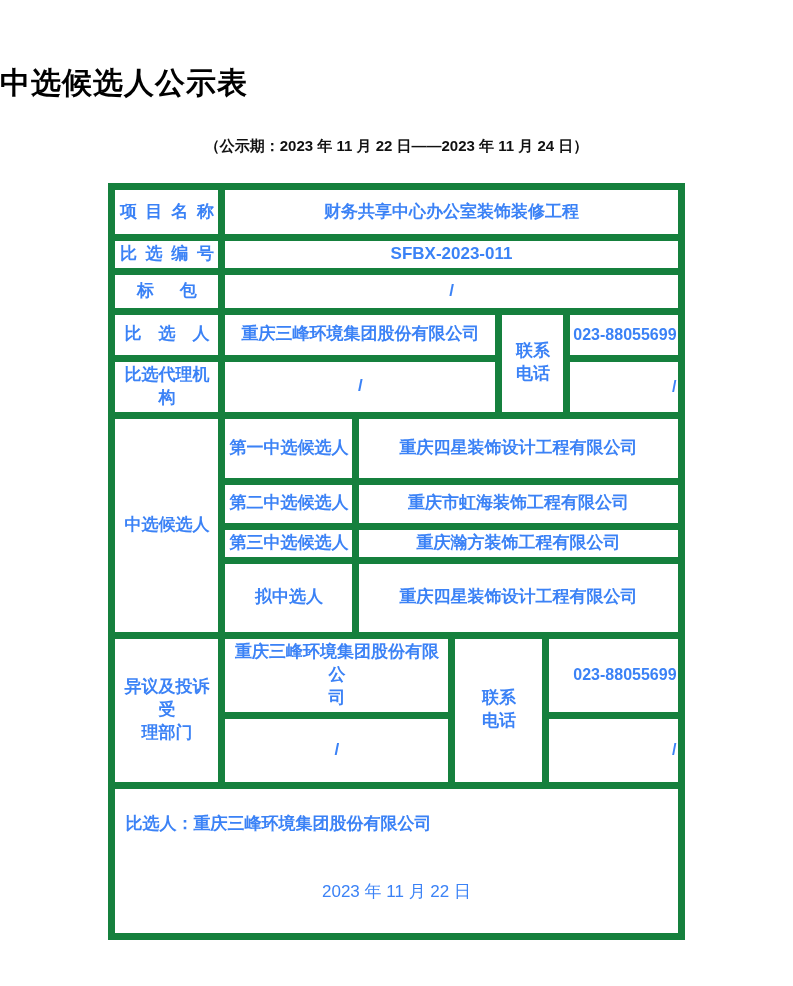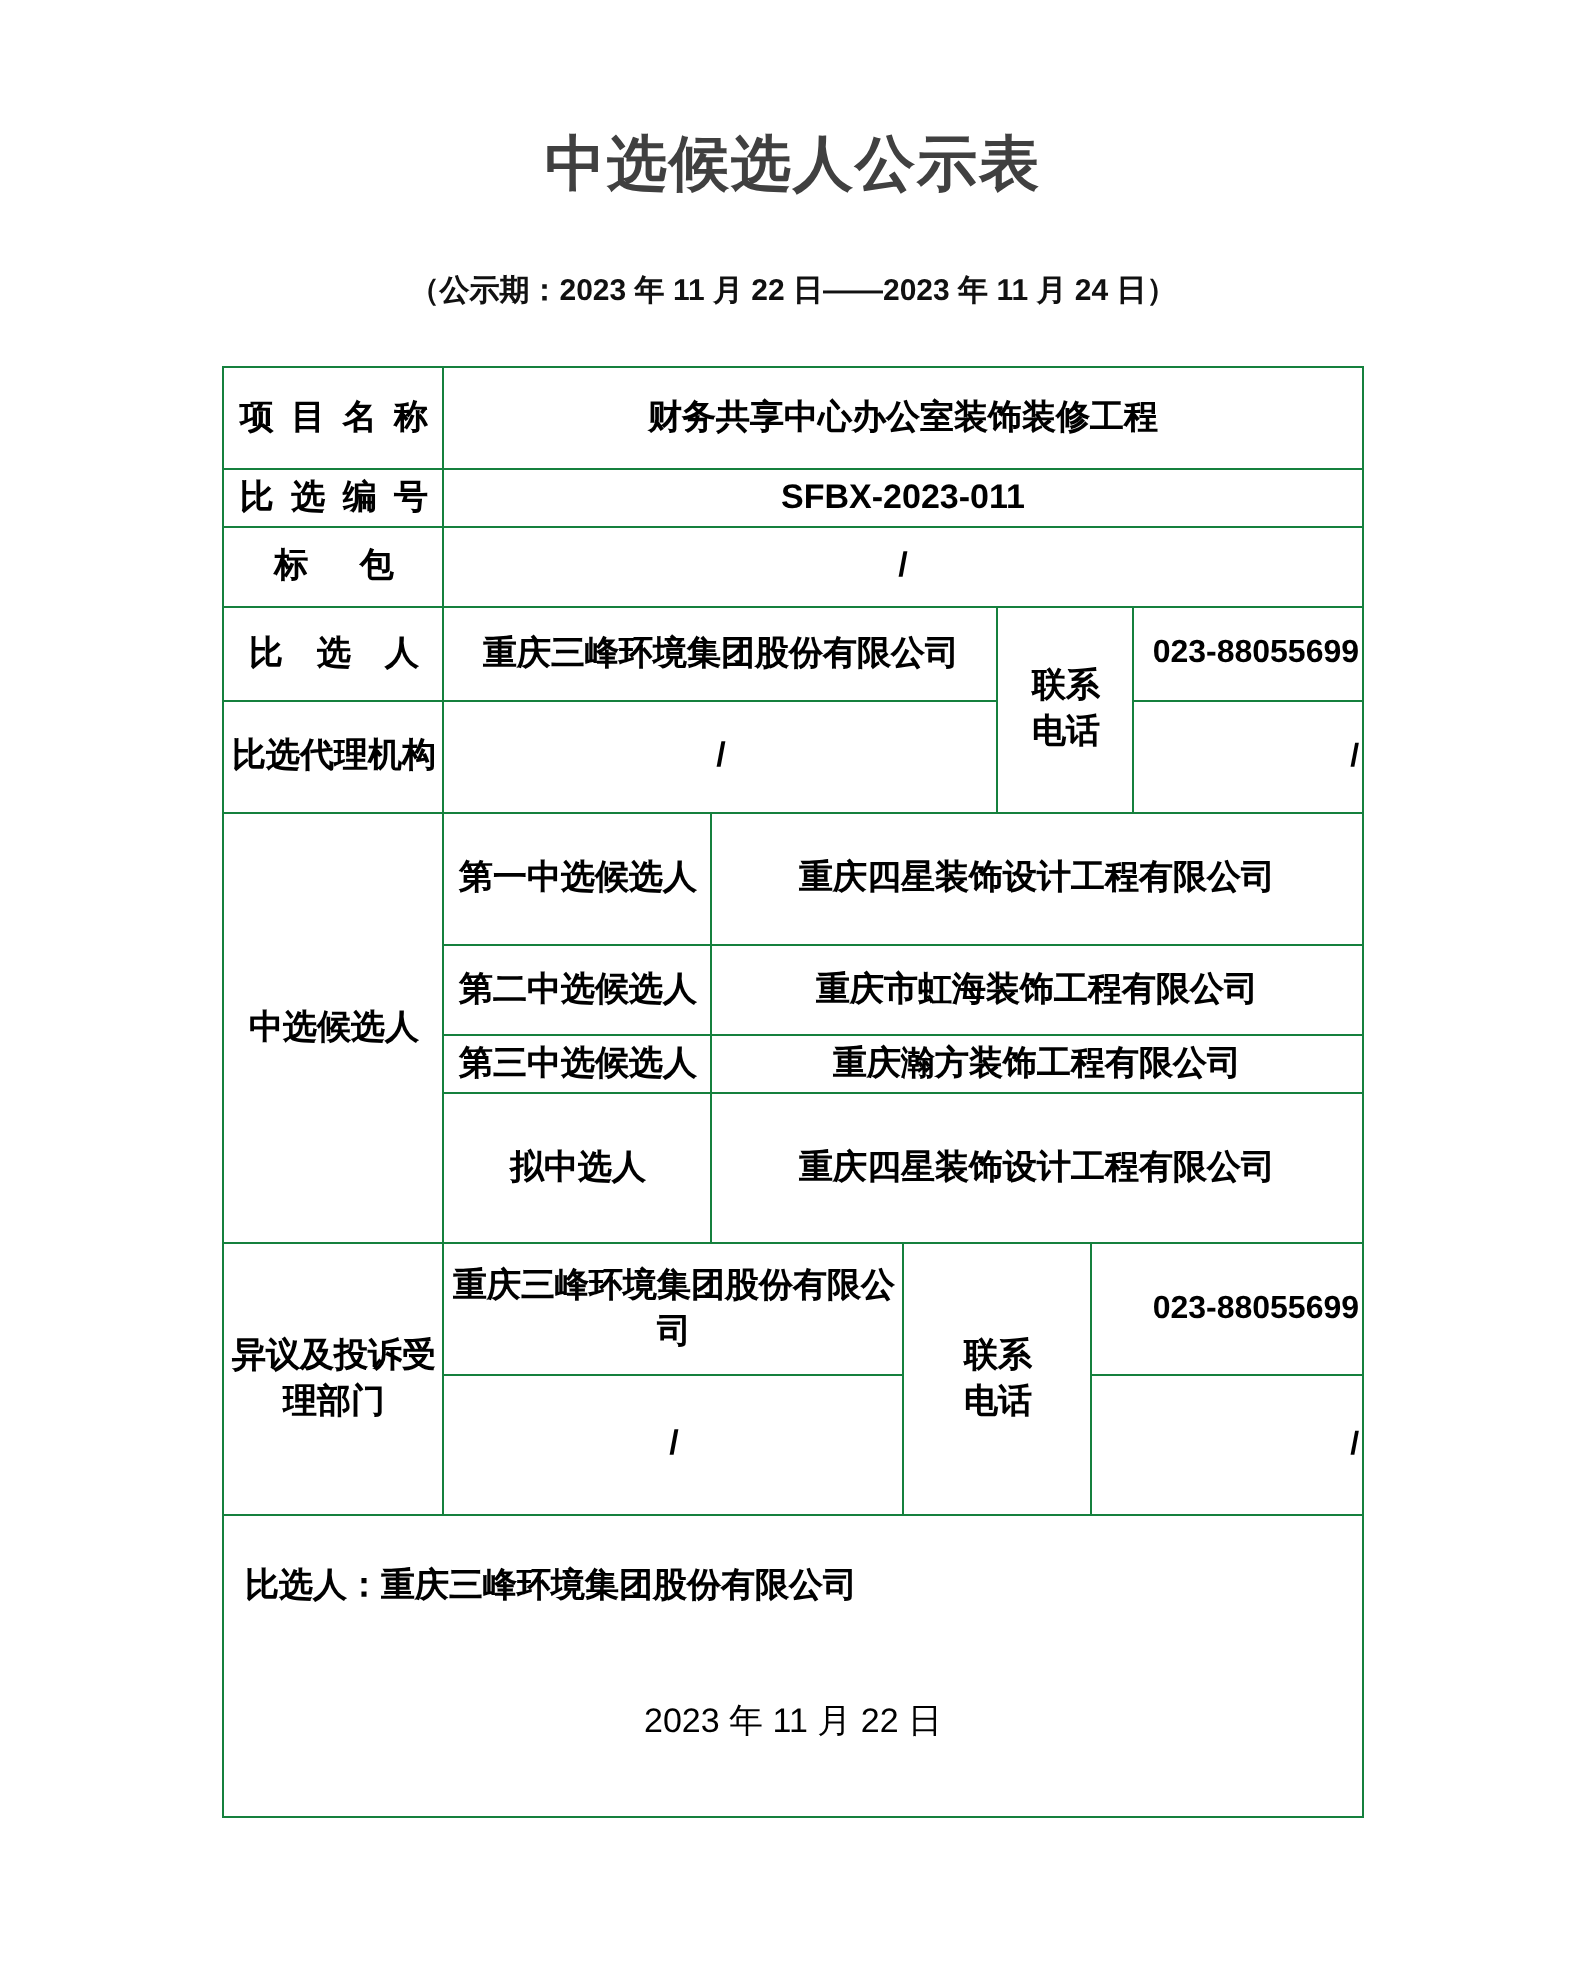--- a/index.html
+++ b/index.html
@@ -8,49 +8,48 @@
     background: #ffffff;
     font-family: "Liberation Sans", "DejaVu Sans", sans-serif;
   }
   body {
     height: 986px;
     position: relative;
     color: #1a1a1a;
   }
   .doc-title {
     margin-top: 66px;
-    text-align: center;
     font-size: 30px;
     line-height: 34px;
     font-weight: bold;
     letter-spacing: 1px;
-    color: #404040;
+    color: #000000;
   }
   .doc-subtitle {
     margin-top: 35px;
     text-align: center;
     font-size: 15px;
     line-height: 22px;
     font-weight: bold;
     color: #111111;
   }
   table.main-table {
     border-collapse: collapse;
     table-layout: fixed;
     width: 569px;
     margin: 26px auto 0 auto;
   }
   td {
-    border: 1px solid #15803d;
+    border: 7px solid #15803d;
     text-align: center;
     vertical-align: middle;
     font-weight: bold;
     font-size: 17px;
     line-height: 1.35;
-    color: #000000;
+    color: #3b82f6;
     padding: 2px 3px;
     overflow: hidden;
   }
   td.label-cell { word-spacing: 4px; }
   td.pre { white-space: pre-line; }
   td.phone-cell { font-size: 16px; padding: 2px 1px; letter-spacing: 0; text-align: right; }
   
   tr.r1  td { height: 51px; }
   tr.r2  td { height: 29px; }
   tr.r3  td { height: 40px; }

